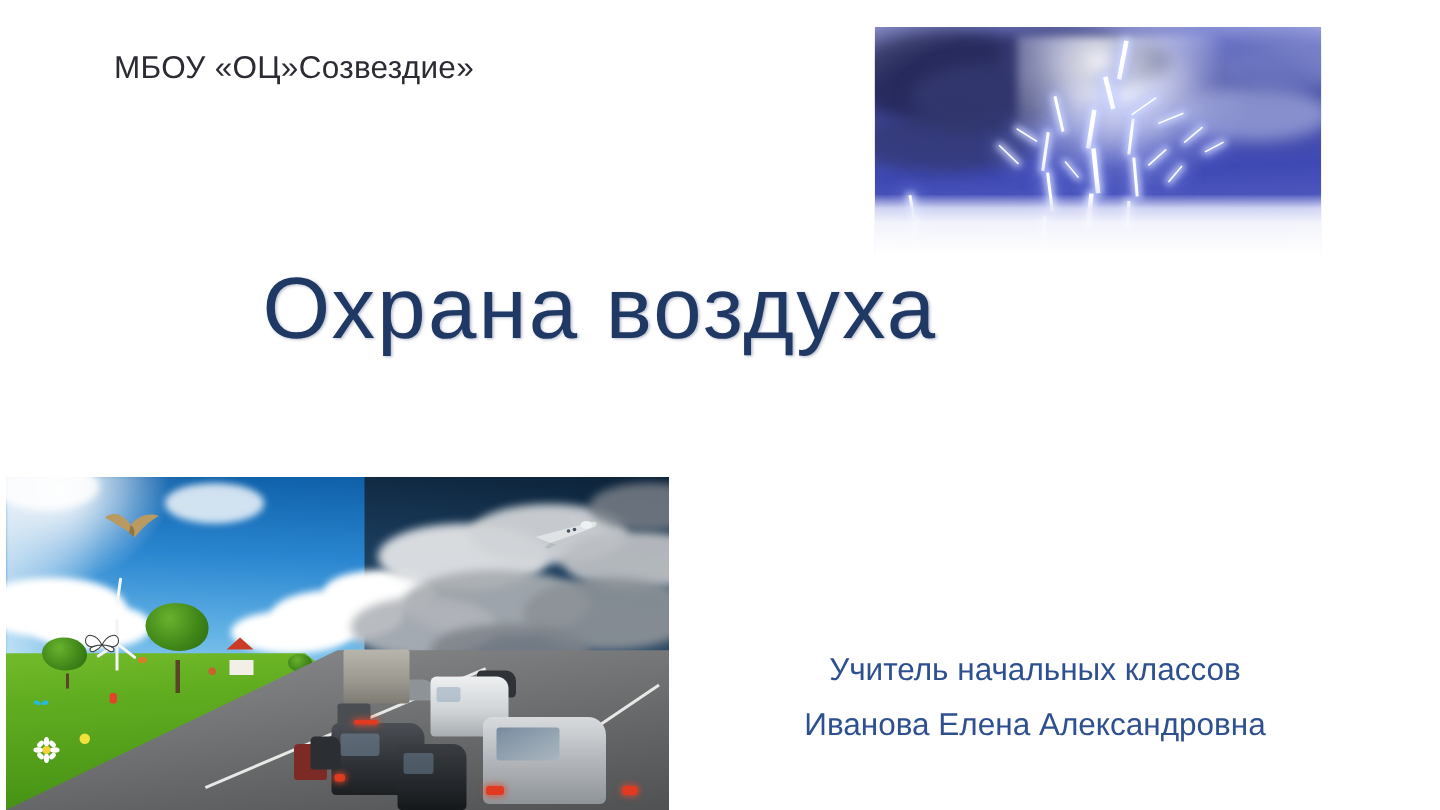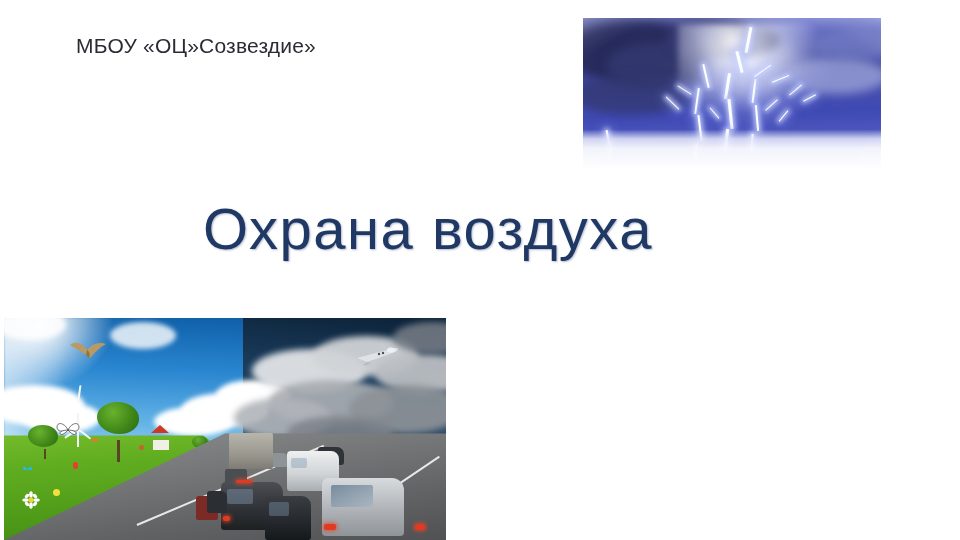--- a/index.html
+++ b/index.html
@@ -25,30 +25,29 @@
     font-weight: 400;
     letter-spacing: 0.2px;
     color: #2b2b33;
     white-space: nowrap;
   }
 
   
   #main-title {
     position: absolute;
     left: 0px;
-    top: 195px;
+    top: 172px;
     width: 800px;
     text-align: center;
     font-size: 58px;
     font-weight: 400;
     letter-spacing: 1.5px;
     color: #1f3864;
     text-shadow: 1px 1px 2px rgba(120,130,160,0.55);
     white-space: nowrap;
-    padding-left: 28px;
   }
 
   
   #author-block {
     position: absolute;
     left: 480px;
     top: 428px;
     width: 420px;
     text-align: center;
     color: #2e5090;
@@ -410,14 +409,18 @@
     <div class="taillight" style="left:93%; top:93%; width:10px; height:6px;"></div>
 
     <div class="car" style="left:59%; top:80%; width:46px; height:44px; background:linear-gradient(180deg,#3a3e43 0%,#24282c 60%,#15181b 100%); border-radius:4px 9px 3px 3px;"></div>
     <div class="glass" style="left:60%; top:83%; width:20px; height:14px; background:rgba(110,130,150,0.5);"></div>
 
     <div class="car" style="left:43.5%; top:80%; width:22px; height:24px; background:#7c2a26; border-radius:3px 6px 2px 2px;"></div>
     <div class="car" style="left:46%; top:78%; width:20px; height:22px; background:#2b2f33; border-radius:3px 6px 2px 2px;"></div>
 
   </div>
 
+  <div id="author-block">
+    <span class="ln">Учитель начальных классов</span>
+    <span class="ln">Иванова Елена Александровна</span>
+  </div>
 
 </div>
 
 </body></html>

